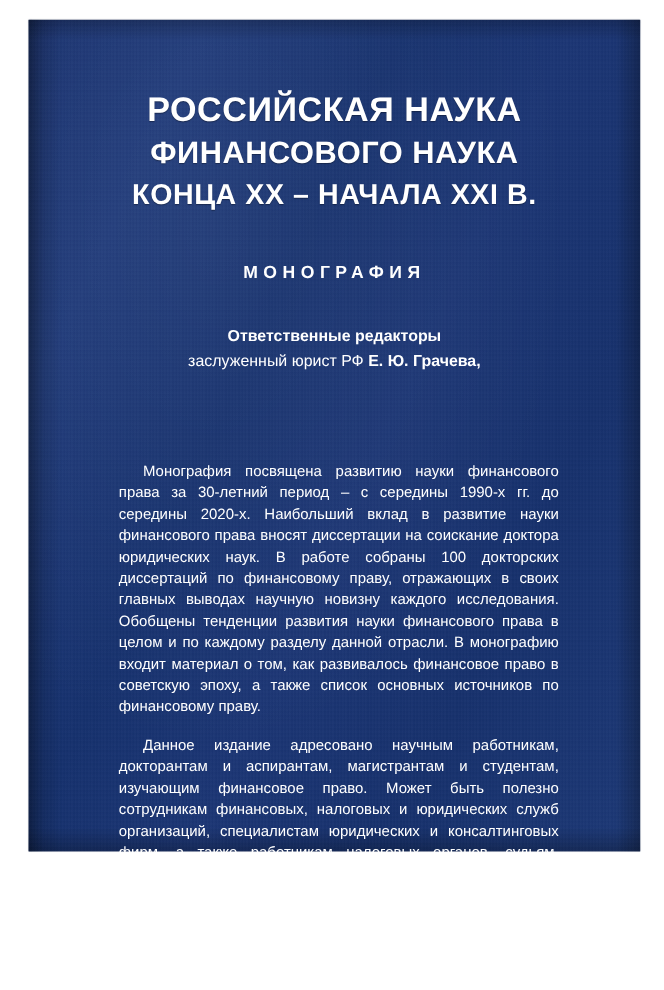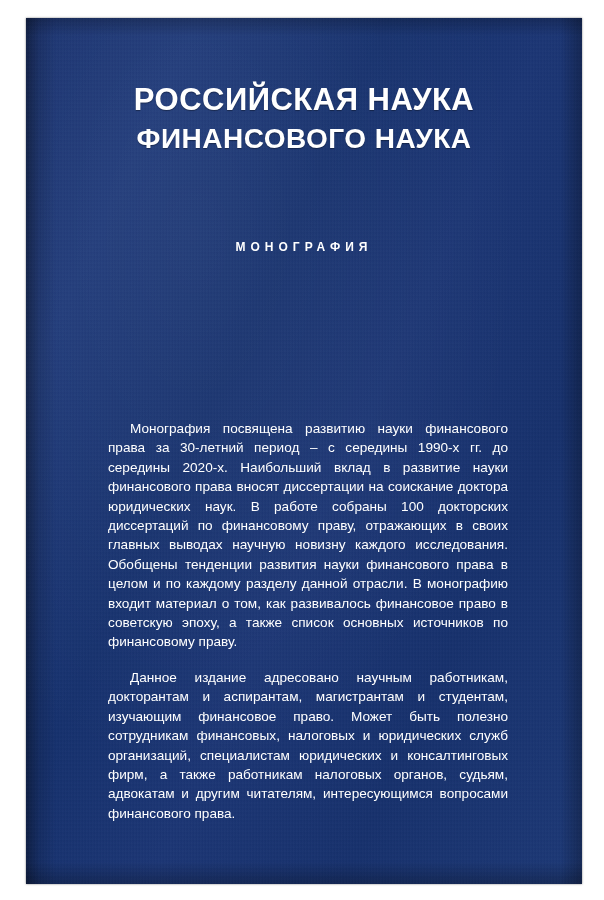--- a/index.html
+++ b/index.html
@@ -20,21 +20,21 @@
     height: 900px;
     background: #ffffff;
   }
 
   
   .cover {
     position: absolute;
     left: 26px;
     top: 18px;
     width: 556px;
-    height: 866px;
+    height: 756px;
     background:
       radial-gradient(ellipse at 30% 25%, rgba(255,255,255,0.05) 0%, rgba(255,255,255,0) 60%),
       linear-gradient(115deg, #18316f 0%, #1d3878 18%, #15306d 38%, #1b3574 55%, #16306c 75%, #1c3876 100%);
     box-shadow: 0 0 2px rgba(0,0,0,0.5);
   }
 
   
   .cover::before {
     content: "";
     position: absolute;
@@ -120,21 +120,21 @@
   .title-line-2 { font-size: 28px; line-height: 38px; }
   .title-line-3 { font-size: 26px; line-height: 36px; }
 
   .subtitle {
     position: absolute;
     left: 0;
     top: 222px;
     width: 100%;
     text-align: center;
     color: #ffffff;
-    font-size: 12px;
+    font-size: 16px;
     font-weight: bold;
     letter-spacing: 5px;
   }
 
   
   .editors {
     position: absolute;
     left: 0;
     top: 278px;
     width: 100%;
@@ -176,25 +176,30 @@
     <div class="spine-shade"></div>
     <div class="right-shade"></div>
     <div class="top-shade"></div>
     <div class="bottom-shade"></div>
 
     <div class="content">
 
       <div class="title-block">
         <div class="title-line title-line-1">РОССИЙСКАЯ НАУКА</div>
         <div class="title-line title-line-2">ФИНАНСОВОГО НАУКА</div>
+        <div class="title-line title-line-3">КОНЦА XX – НАЧАЛА XXI В.</div>
       </div>
 
       <div class="subtitle">МОНОГРАФИЯ</div>
 
       <div class="editors">
+        <span class="ed-head">Ответственные редакторы</span>
+        <div>
+          <span>заслуженный юрист РФ </span><span class="nm">Е. Ю. Грачева,</span>
+        </div>
       </div>
 
       <div class="annotation">
         <p>Монография посвящена развитию науки финансового права за 30-летний период – с середины 1990-х гг. до середины 2020-х. Наибольший вклад в развитие науки финансового права вносят диссертации на соискание доктора юридических наук. В работе собраны 100 докторских диссертаций по финансовому праву, отражающих в своих главных выводах научную новизну каждого исследования. Обобщены тенденции развития науки финансового права в целом и по каждому разделу данной отрасли. В монографию входит материал о том, как развивалось финансовое право в советскую эпоху, а также список основных источников по финансовому праву.</p>
         <p>Данное издание адресовано научным работникам, докторантам и аспирантам, магистрантам и студентам, изучающим финансовое право. Может быть полезно сотрудникам финансовых, налоговых и юридических служб организаций, специалистам юридических и консалтинговых фирм, а также работникам налоговых органов, судьям, адвокатам и другим читателям, интересующимся вопросами финансового права.</p>
       </div>
 
     </div>
   </div>
 </div>

